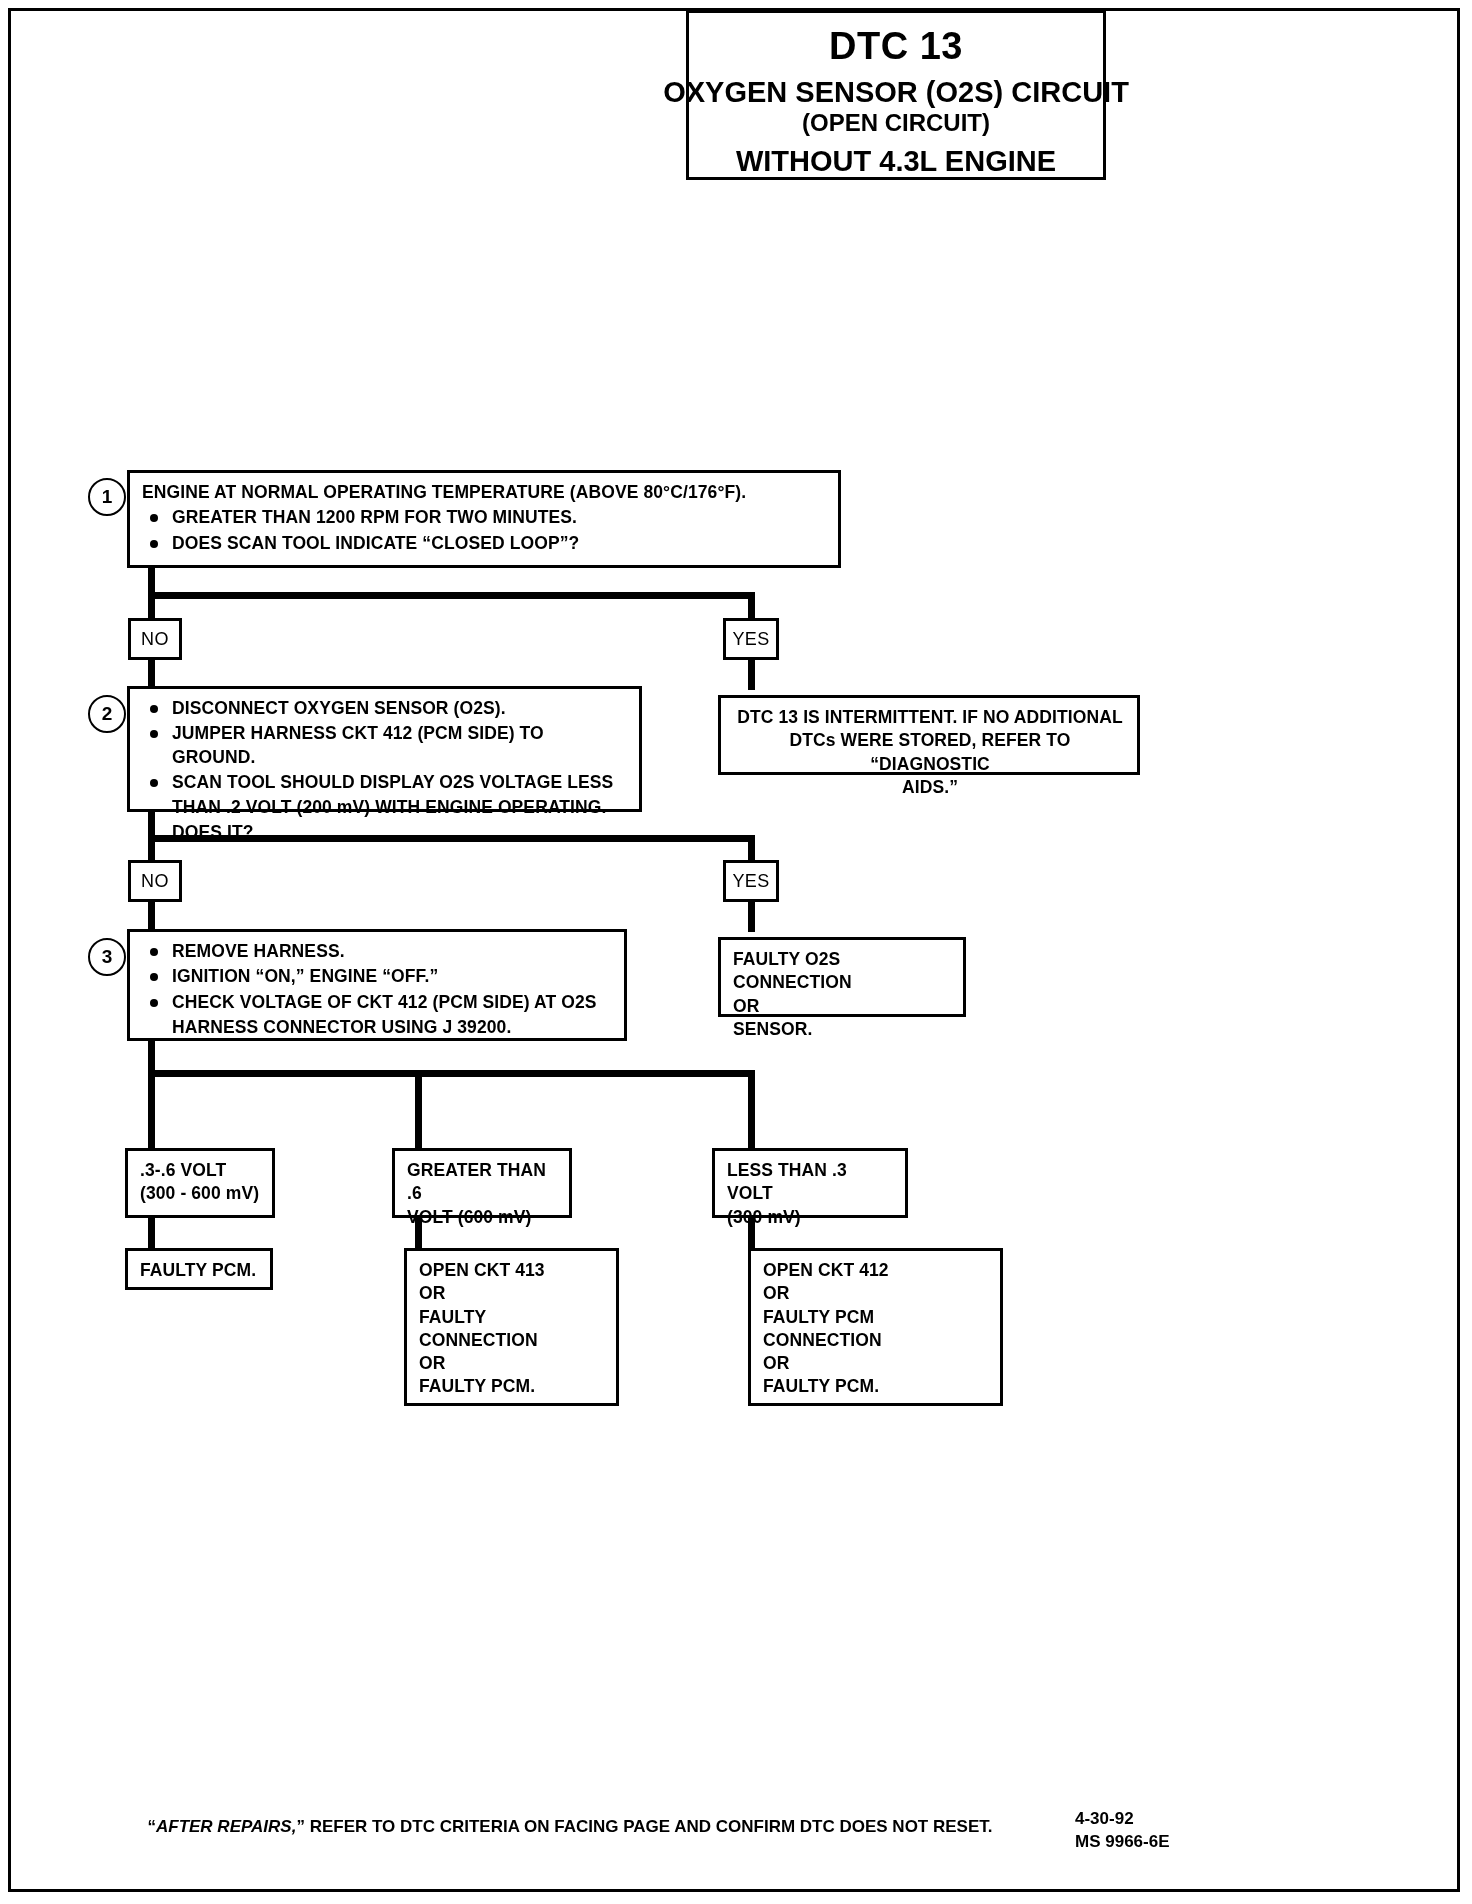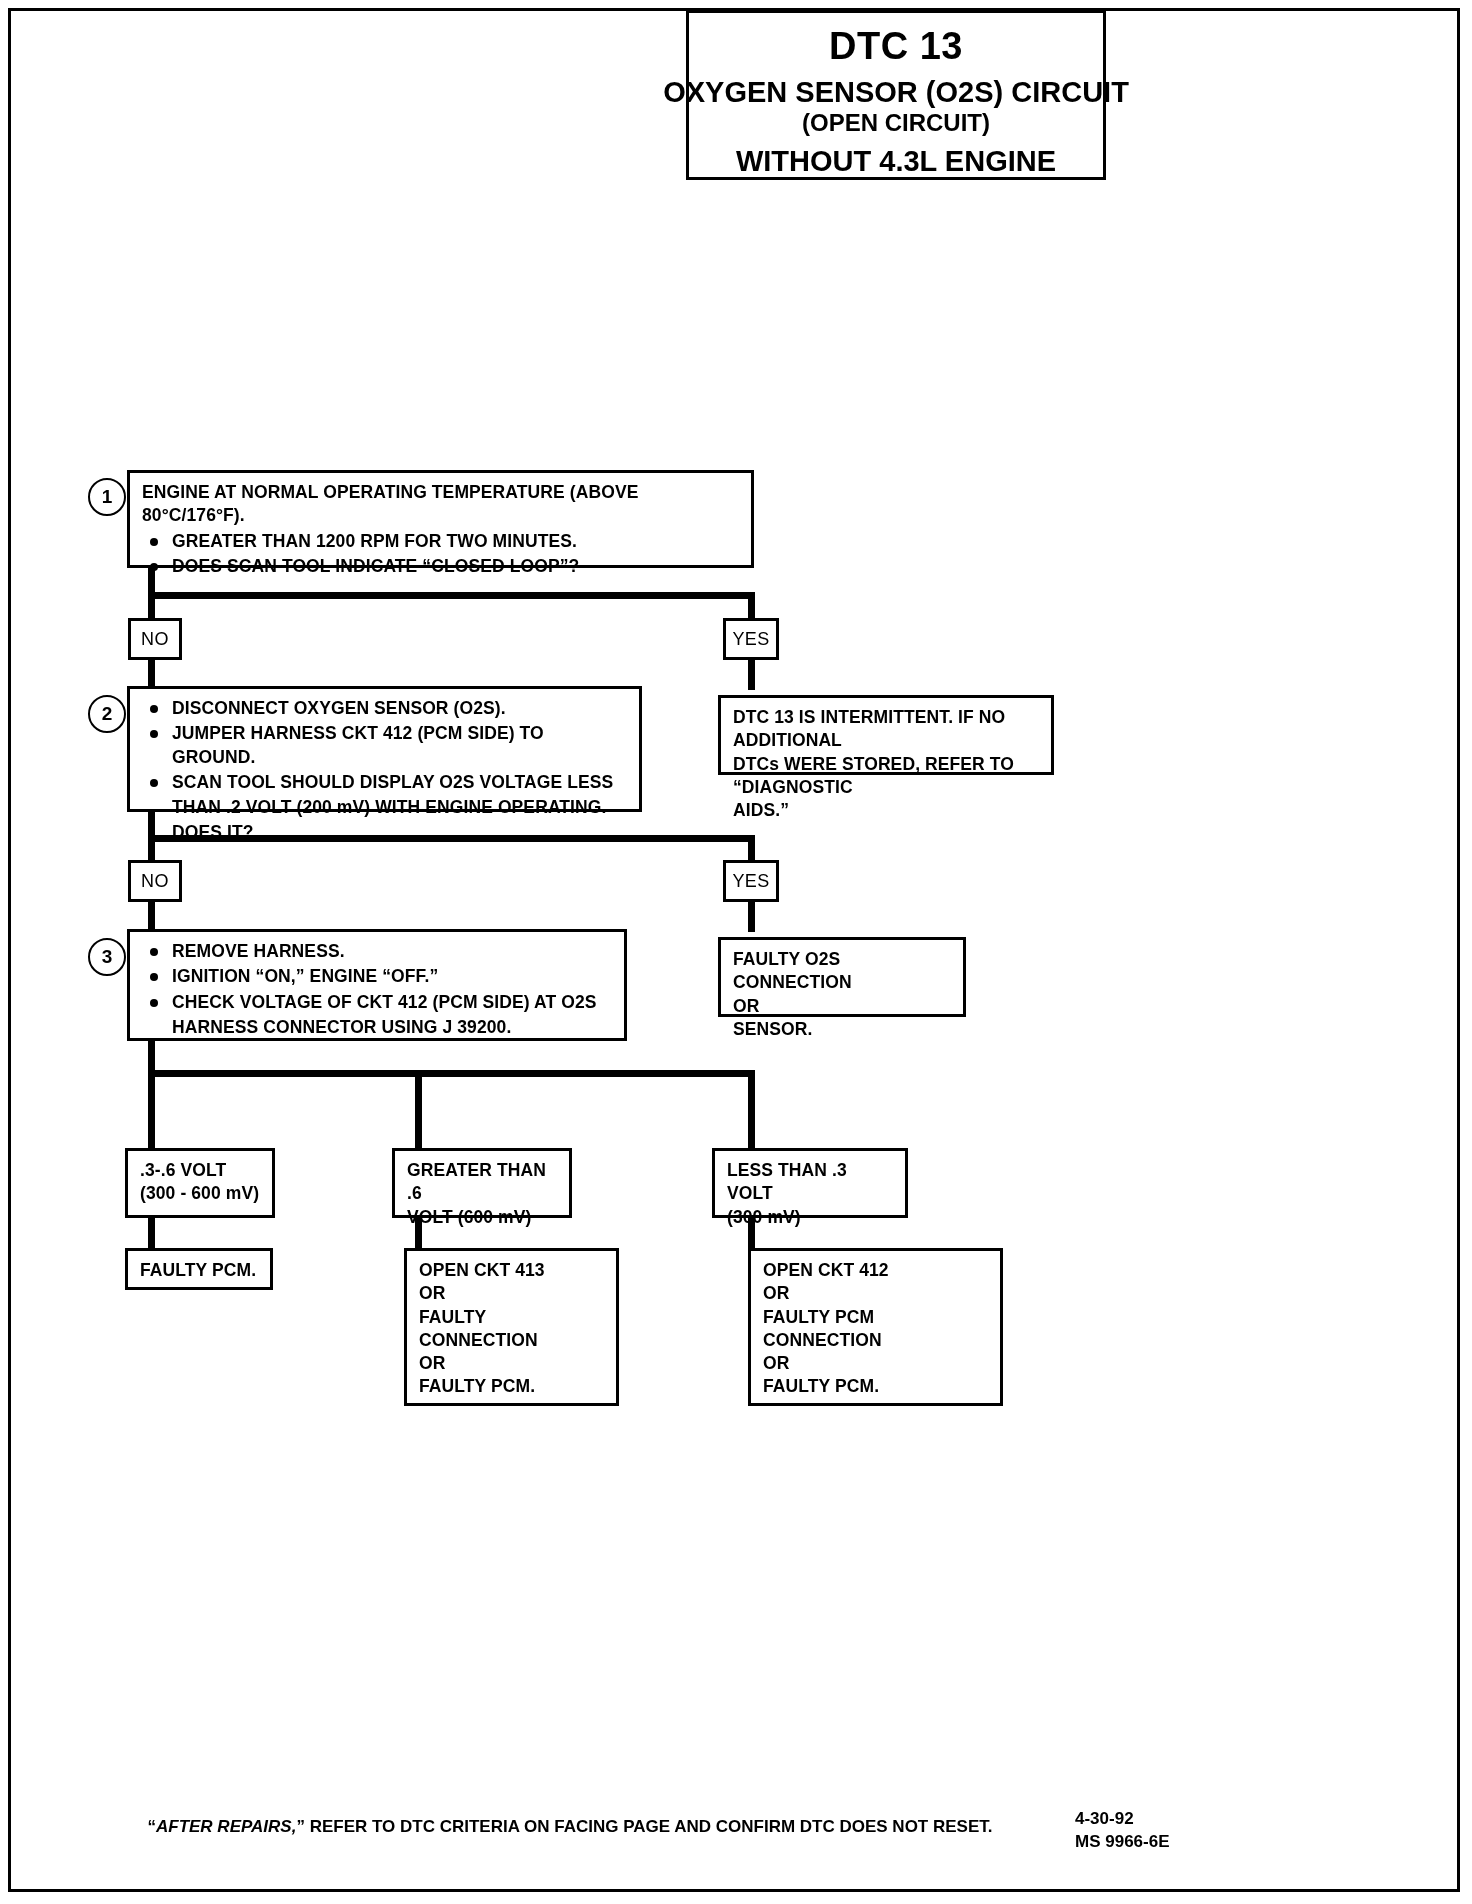--- a/index.html
+++ b/index.html
@@ -87,21 +87,21 @@
 <div id="page-frame"></div>
 
 <div id="title-block">
   <div id="title-dtc">DTC 13</div>
   <div id="title-line1">OXYGEN SENSOR (O2S) CIRCUIT</div>
   <div id="title-line2">(OPEN CIRCUIT)</div>
   <div id="title-line3">WITHOUT 4.3L ENGINE</div>
 </div>
 
 <div class="stepnum" style="left:88px;top:478px;">1</div>
-<div class="box" style="left:127px;top:470px;width:627px;height:98px;">
+<div class="box" style="left:127px;top:470px;width:714px;height:98px;">
   <div class="txt">
     <div class="lead">ENGINE AT NORMAL OPERATING TEMPERATURE (ABOVE 80°C/176°F).</div>
     <ul>
       <li>GREATER THAN 1200 RPM FOR TWO MINUTES.</li>
       <li>DOES SCAN TOOL INDICATE “CLOSED LOOP”?</li>
     </ul>
   </div>
 </div>
 
 <div class="line vline" style="left:148px;top:568px;height:30px;"></div>
@@ -121,21 +121,21 @@
     <ul>
       <li>DISCONNECT OXYGEN SENSOR (O2S).</li>
       <li>JUMPER HARNESS CKT 412 (PCM SIDE) TO GROUND.</li>
       <li>SCAN TOOL SHOULD DISPLAY O2S VOLTAGE LESS</li>
       <li class="nobullet">THAN .2  VOLT (200 mV) WITH ENGINE OPERATING.</li>
       <li class="nobullet">DOES IT?</li>
     </ul>
   </div>
 </div>
 
-<div class="box" style="left:718px;top:695px;width:336px;height:80px;">
+<div class="box" style="left:718px;top:695px;width:422px;height:80px;text-align:center;">
   <div class="txt">
     <div>DTC 13 IS INTERMITTENT.  IF NO ADDITIONAL</div>
     <div>DTCs WERE STORED, REFER TO “DIAGNOSTIC</div>
     <div>AIDS.”</div>
   </div>
 </div>
 
 <div class="line vline" style="left:148px;top:812px;height:30px;"></div>
 <div class="line hline" style="left:148px;top:835px;width:607px;"></div>
 <div class="line vline" style="left:748px;top:835px;height:28px;"></div>

